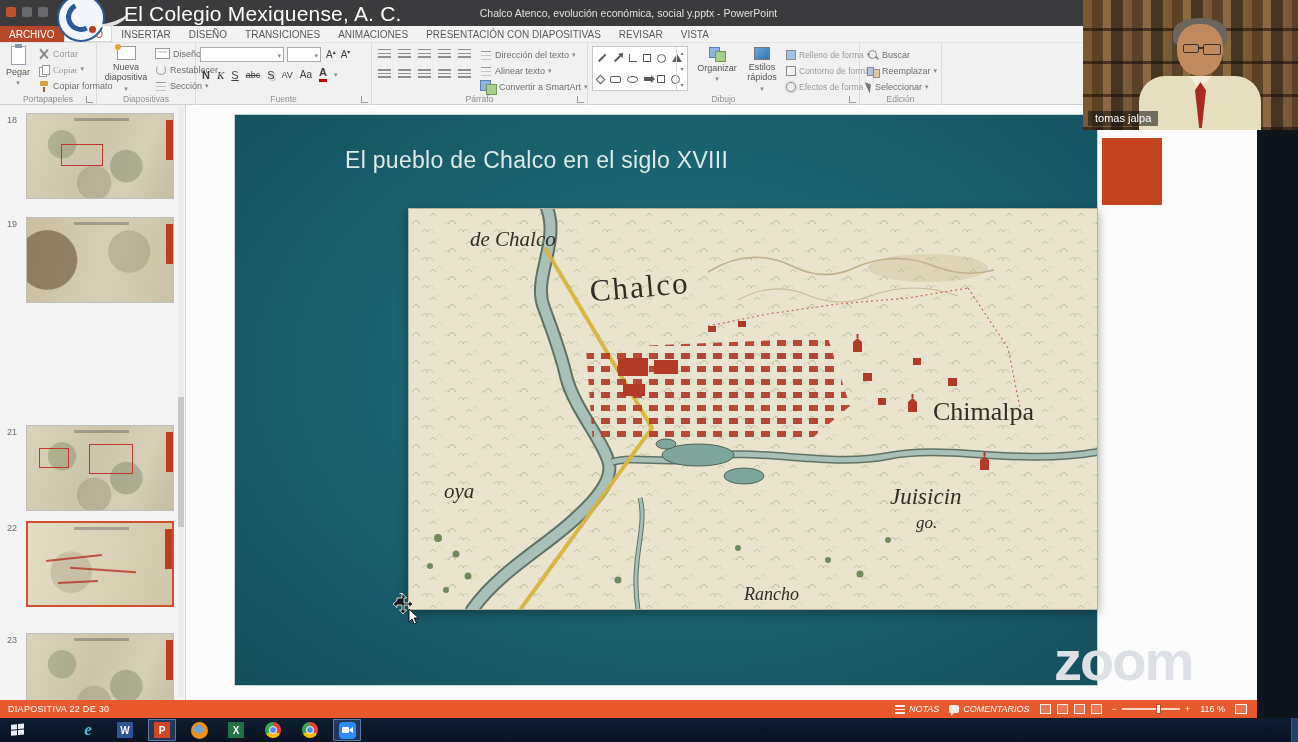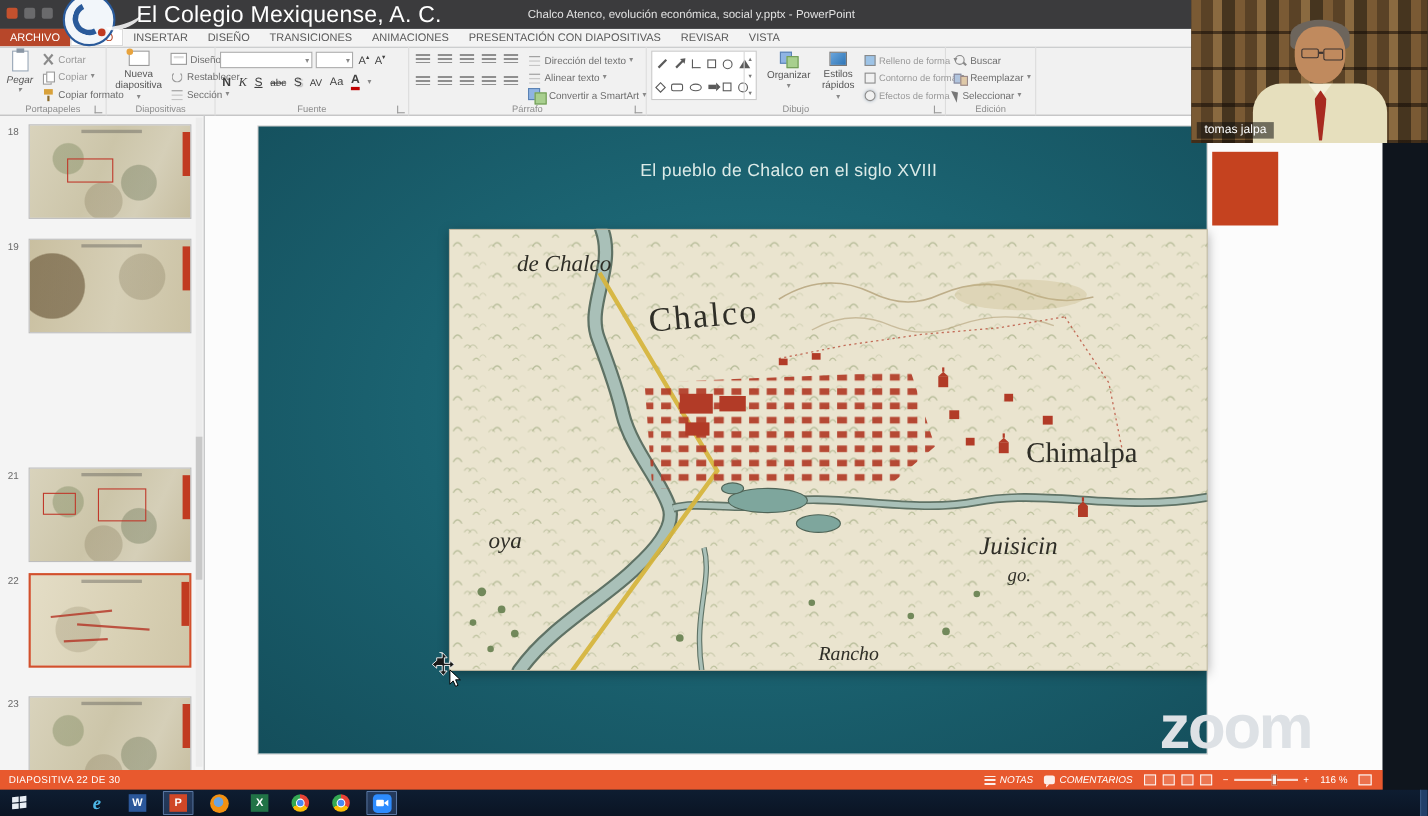--- a/index.html
+++ b/index.html
@@ -138,22 +138,22 @@
       radial-gradient(circle at 30% 60%, rgba(160,150,120,.35) 0 18%, transparent 19%),
       linear-gradient(105deg,#e4ddc6,#d8d0b4 60%,#cfc6a8); }
   .redline { position:absolute; border:1px solid #c0392b; }
   .redstroke { position:absolute; height:2px; background:rgba(180,50,35,.8); }
 
   
   .canvas { position:absolute; left:186px; top:105px; width:1071px; height:595px; background:#fcfcfc; overflow:hidden; z-index:2; }
   .slide { position:absolute; left:49px; top:10px; width:862px; height:570px;
            background:radial-gradient(ellipse at 52% 45%, #237482 0%, #1b6371 48%, #144e5b 100%);
            box-shadow:0 0 0 1px #cfcfcf; }
-  .slide-title { position:absolute; left:110px; right:8px; top:32px; text-align:center;
-                 font-size:16px; color:#dcebe8; letter-spacing:.3px; }
+  .slide-title { position:absolute; left:110px; right:8px; top:32px; text-align:left;
+                 font-size:23px; color:#dcebe8; letter-spacing:.3px; }
   .slide-accent { position:absolute; left:916px; top:33px; width:60px; height:67px; background:#c5421f; }
   .map-wrap { position:absolute; left:173px; top:93px; width:690px; height:402px;
               box-shadow:0 3px 10px rgba(0,0,0,.35); }
   .watermark { position:absolute; left:868px; top:528px; font-size:56px; font-weight:bold;
                color:#dde1e5; letter-spacing:-2px; line-height:1; }
   .cursor { position:absolute; left:206px; top:488px; }
 
   
   .statusbar { position:absolute; left:0; top:700px; width:1257px; height:18px; background:#e8592e;
                color:#fff; display:flex; align-items:center; font-size:9px; z-index:6; }
@@ -248,30 +248,30 @@
     <div class="tab">TRANSICIONES</div>
     <div class="tab">ANIMACIONES</div>
     <div class="tab">PRESENTACIÓN CON DIAPOSITIVAS</div>
     <div class="tab">REVISAR</div>
     <div class="tab">VISTA</div>
   </div>
 
   <div class="ribbon">
 
     <div class="rgroup" style="left:0;width:97px;">
-      <div class="bigbtn" style="left:3px;top:3px;width:30px;font-style:italic;">
+      <div class="bigbtn" style="left:3px;top:3px;width:30px;">
         <span class="ic clip-ic"></span>
         <span>Pegar</span>
         <span class="car">▾</span>
       </div>
       <div class="sbtn grayed" style="left:36px;top:3px;">
         <span class="ic ic12 ic-x"></span>
         <span>Cortar</span>
       </div>
-      <div class="sbtn grayed" style="left:36px;top:19px;">
+      <div class="sbtn grayed" style="left:36px;top:19px;font-family:Liberation Serif, serif;">
         <span class="ic ic12 ic-copy"></span>
         <span>Copiar</span>
         <span class="car">▾</span>
       </div>
       <div class="sbtn" style="left:36px;top:35px;">
         <span class="ic ic12 ic-brush"></span>
         <span>Copiar formato</span>
       </div>
       <div class="glabel">Portapapeles</div>
       <div class="dlg"></div>

